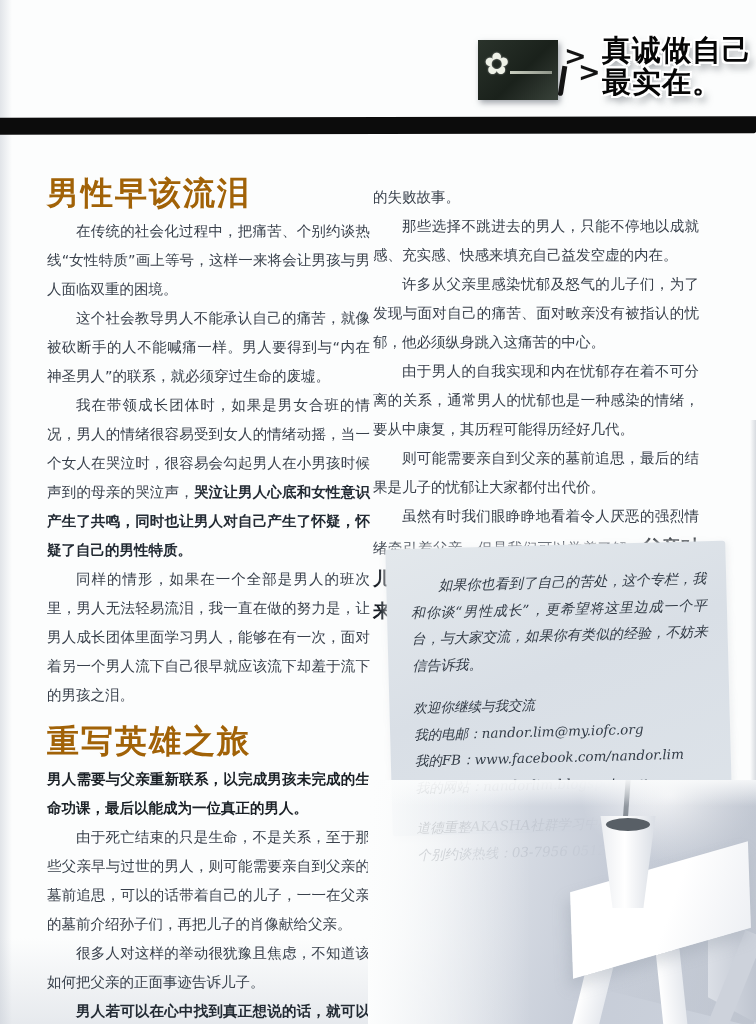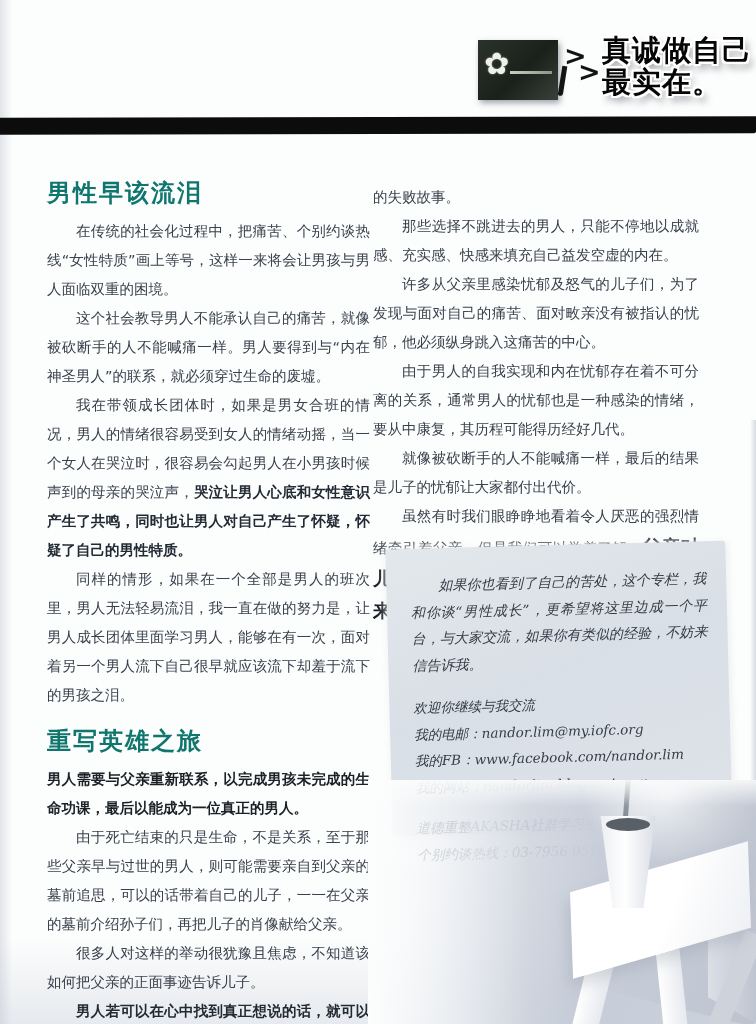--- a/index.html
+++ b/index.html
@@ -46,21 +46,21 @@
   
   .bar { position:absolute; left:0; top:117px; width:756px; height:17px;
     background:#0c0c0c; transform:rotate(-.12deg); border-radius:0 0 2px 0; }
 
   
   .col { position:absolute; text-align:justify; }
   .col-left  { left:47px;  top:178px; width:323px; }
   .col-right { left:373px; top:183px; width:326px; }
   .col p { font-size:14.5px; line-height:29px; text-indent:2em; }
   .col p.noindent { text-indent:0; }
-  .col h2 { font-size:24px; line-height:30px; color:#0f766e; letter-spacing:2px;
+  .col h2 { font-size:32px; line-height:30px; color:#a16207; letter-spacing:2px;
     font-weight:900; text-indent:0; margin-bottom:9px; }
   .col .gap { height:16px; }
   .lead { font-weight:900; font-size:17.5px; line-height:30px; color:#1a2026;margin-top:8px; }
   .boldrun { font-weight:900; color:#222a33; }
   .bigbold { font-weight:900; font-size:18.5px; line-height:31px; color:#161c23; }
   p.bigline { font-size:18.5px; line-height:31px; font-weight:900; color:#161c23; }
 
   
   .note { position:absolute; left:389px; top:545px; width:340px; height:287px;
     background:linear-gradient(160deg,#e3e8ec 0%, #d9dfe6 45%, #dde3e9 100%);
@@ -145,21 +145,21 @@
     <p>很多人对这样的举动很犹豫且焦虑，不知道该如何把父亲的正面事迹告诉儿子。</p>
     <p class="boldrun">男人若可以在心中找到真正想说的话，就可以放开对父亲的怒气，原谅父亲对他造成的限制，然后再请父亲祝福他、祝福他的儿子，也祝福他们的成就。</p>
 
   </div>
 
   <div class="col col-right">
     <p class="noindent">的失败故事。</p>
     <p>那些选择不跳进去的男人，只能不停地以成就感、充实感、快感来填充自己益发空虚的内在。</p>
     <p>许多从父亲里感染忧郁及怒气的儿子们，为了发现与面对自己的痛苦、面对畋亲没有被指认的忧郁，他必须纵身跳入这痛苦的中心。</p>
     <p>由于男人的自我实现和内在忧郁存在着不可分离的关系，通常男人的忧郁也是一种感染的情绪，要从中康复，其历程可能得历经好几代。</p>
-    <p>就像被砍断手的人不能喊痛一样，最后的结果是儿子的忧郁让大家都付出代价。</p>
+    <p>则可能需要亲自到父亲的墓前追思，最后的结果是儿子的忧郁让大家都付出代价。</p>
     <p><span>虽然有时我们眼睁睁地看着令人厌恶的强烈情绪牵引着父亲，但是我们可以学着了解，</span><span class="bigbold">父亲对儿子的期望远远超过只要儿子能存活下来就好。</span></p>
     <p class="bigline">父亲要儿子比他更好。</p>
   </div>
 
   <div class="note">
     <p class="intro">如果你也看到了自己的苦处，这个专栏，我和你谈“男性成长”，更希望将这里边成一个平台，与大家交流，如果你有类似的经验，不妨来信告诉我。</p>
     <div class="contact">
       <div>欢迎你继续与我交流</div>
       <div><span>我的电邮：</span><span>nandor.lim@my.iofc.org</span></div>
       <div><span>我的FB：</span><span>www.facebook.com/nandor.lim</span></div>

